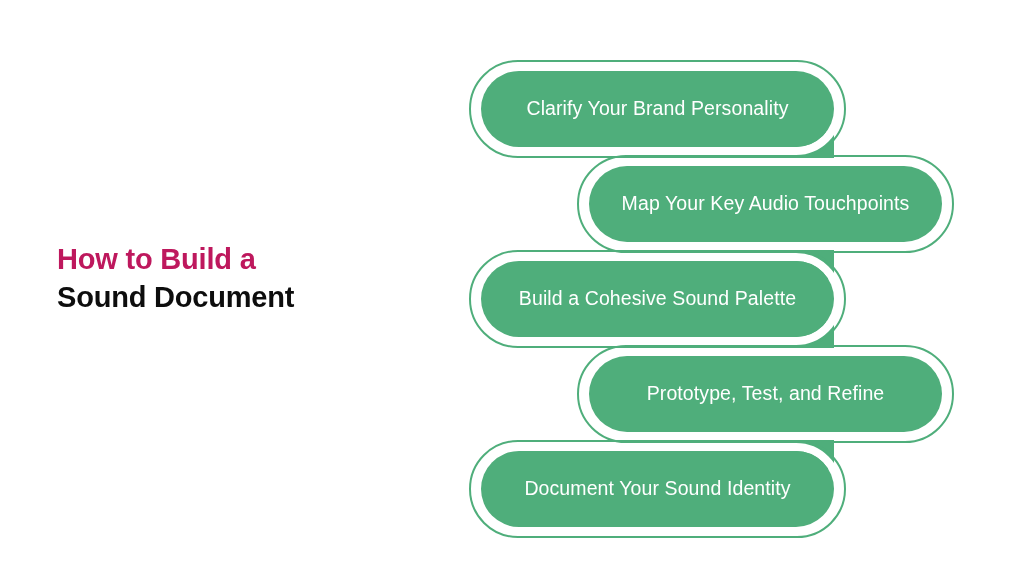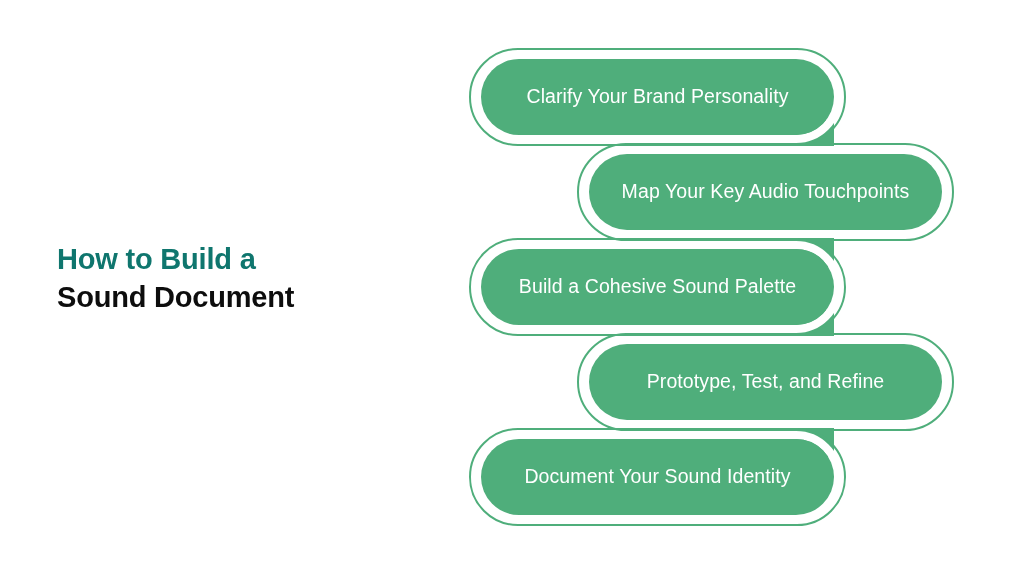--- a/index.html
+++ b/index.html
@@ -34,21 +34,21 @@
     font-size: 29px;
     line-height: 38px;
     letter-spacing: -0.2px;
     color: #0d0d0d;
     white-space: nowrap;
   }
   
   #diagram {
     position: absolute;
     left: 0;
-    top: 0;
+    top: 12px;
     width: 1024px;
     height: 512px;
   }
   #diagram svg {
     display: block;
     width: 1024px;
     height: 576px;
   }
   .step-label {
     font-family: "Liberation Sans", sans-serif;
@@ -59,21 +59,21 @@
     dominant-baseline: middle;
     text-anchor: middle;
   }
 </style>
 </head>
 <body>
 
 <div id="slide" style="background: rgb(255, 255, 255);">
 
   <div id="title-block">
-    <span class="title-line" style="color: #0f766e;">How to Build a</span>
+    <span class="title-line" style="color: #be185d;">How to Build a</span>
     <span class="title-line" style="color: rgb(13, 13, 13);">Sound Document</span>
   </div>
 
   <div id="diagram">
     <svg viewBox="0 0 1024 576" xmlns="http://www.w3.org/2000/svg">
       <defs>
         
       </defs>
 
       <g>

